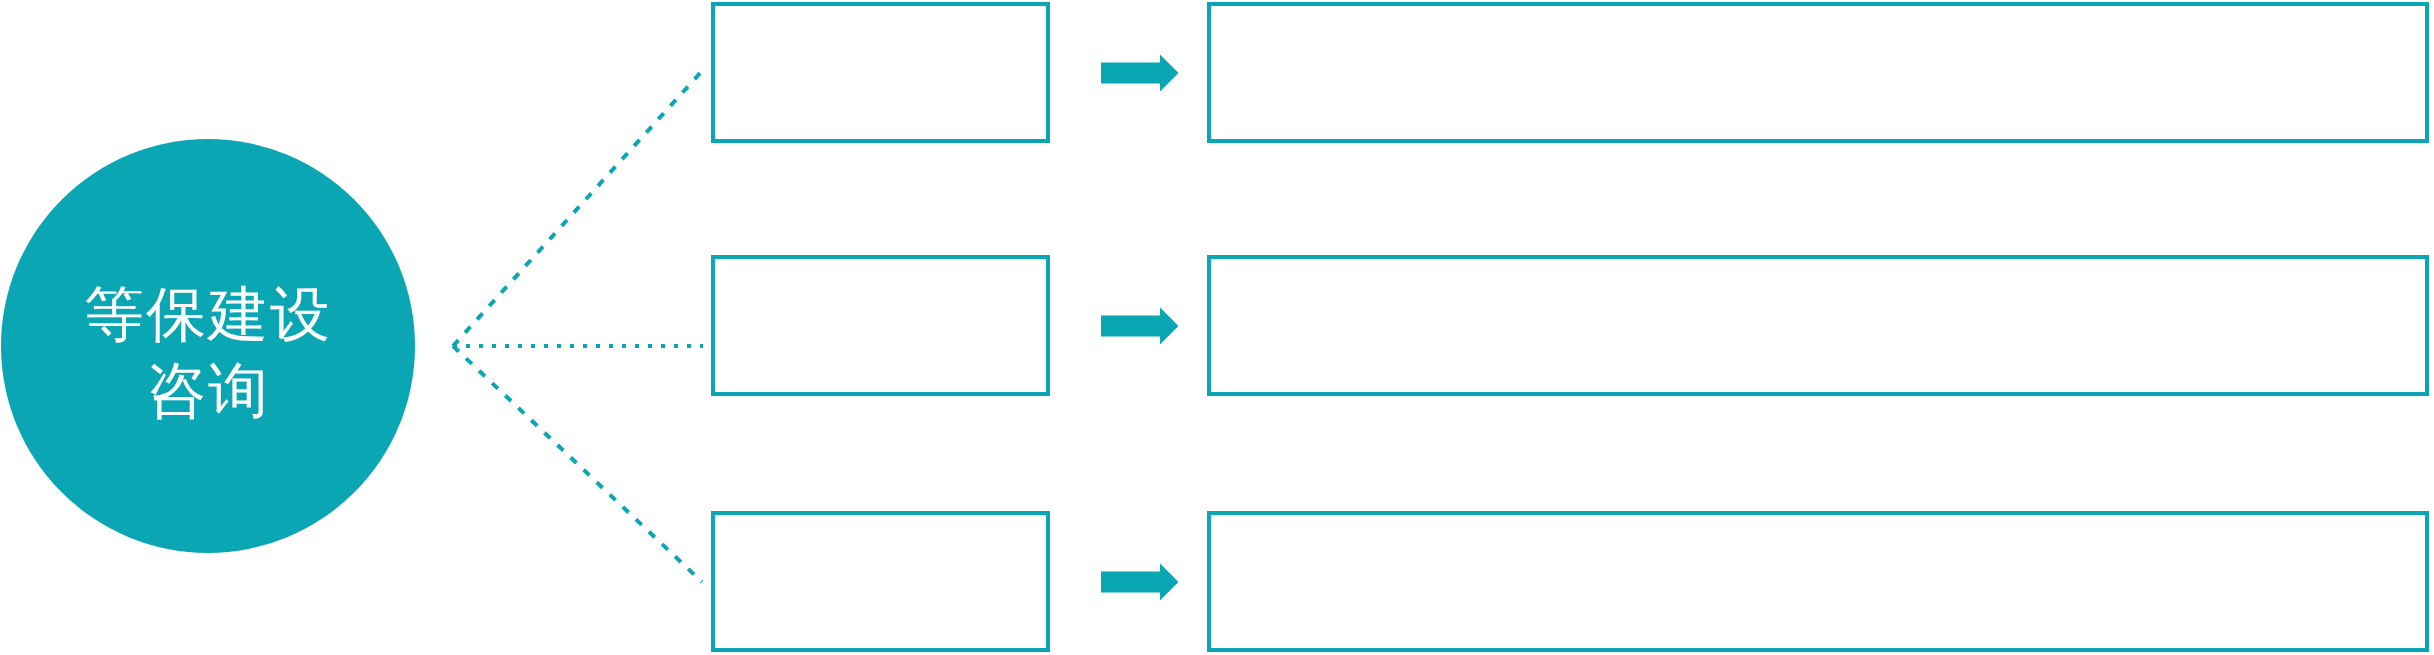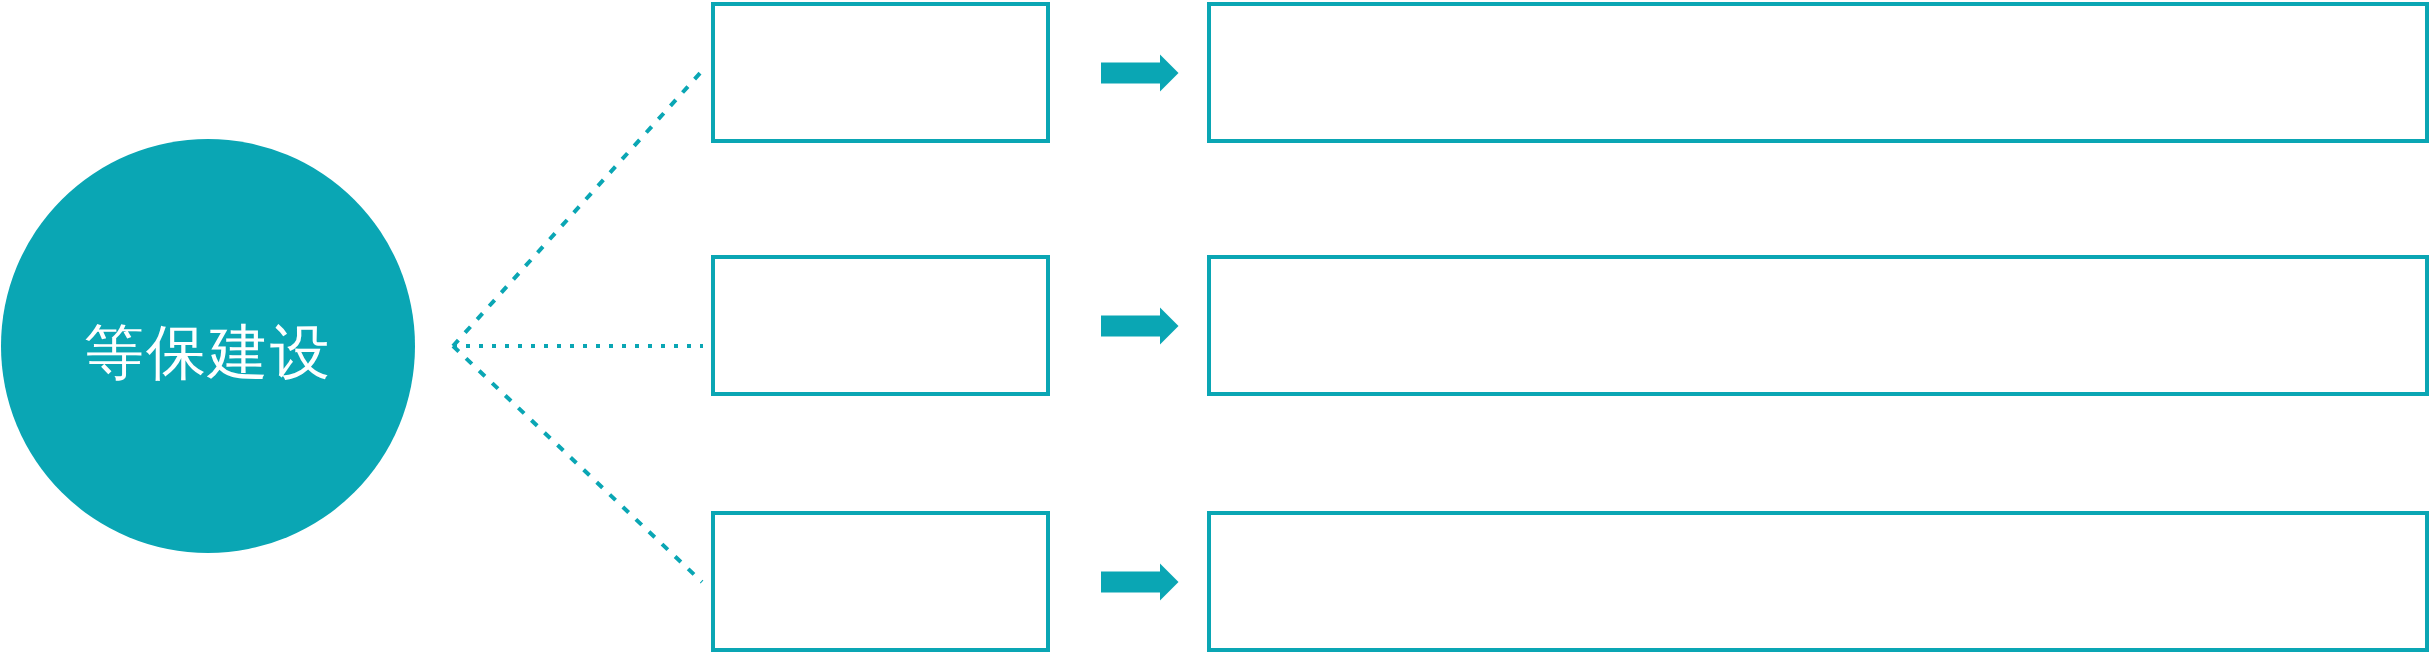--- a/index.html
+++ b/index.html
@@ -96,20 +96,21 @@
 <div id="canvas">
 
   <svg class="connector-svg" viewBox="0 0 2434 655" xmlns="http://www.w3.org/2000/svg">
     <line class="line-diagonal" x1="453" y1="346" x2="702" y2="71"></line>
     <line class="line-horizontal" x1="453" y1="346" x2="703" y2="346"></line>
     <line class="line-diagonal" x1="453" y1="346" x2="702" y2="582"></line>
   </svg>
 
   <div class="root-circle">
     <div>等保建设</div>
+    <div>咨询</div>
   </div>
 
   <div class="row-1">
     <div class="small-box">
       <span></span>
     </div>
     <svg class="block-arrow" viewBox="0 0 78 38" xmlns="http://www.w3.org/2000/svg">
       <polygon points="0,8.5 59,8.5 59,0.5 77.5,19 59,37.5 59,29.5 0,29.5"></polygon>
     </svg>
     <div class="big-box">

